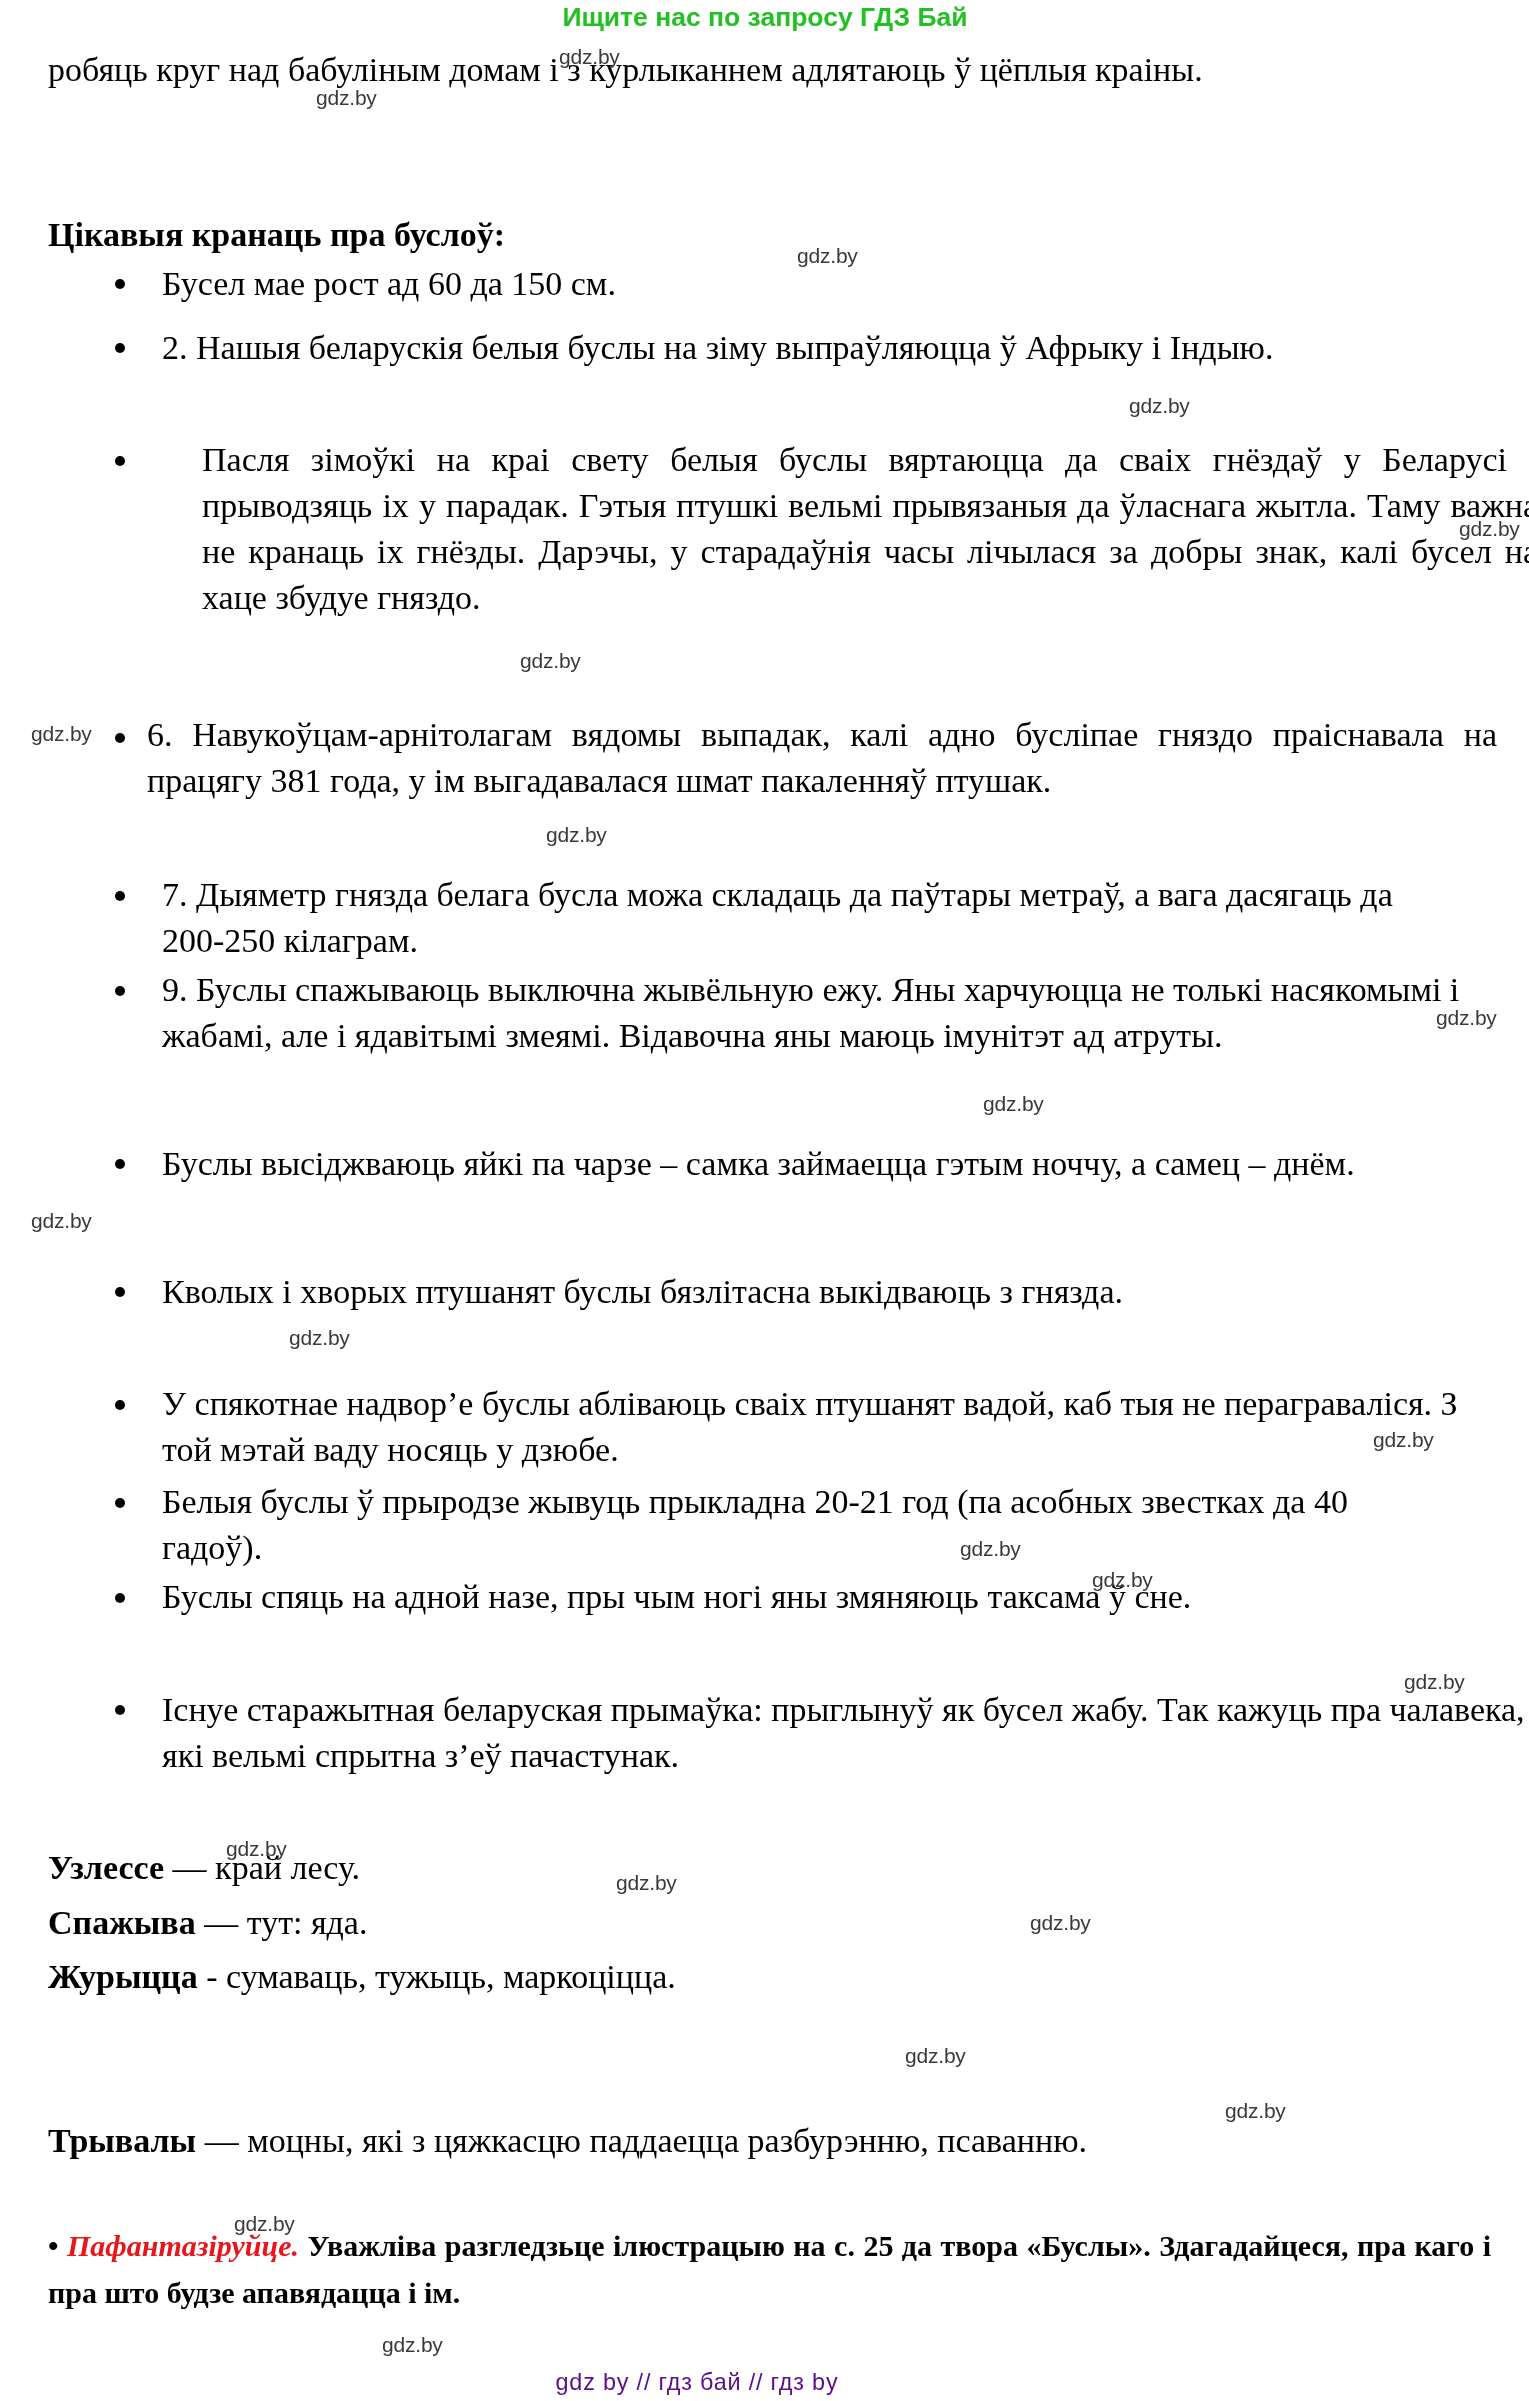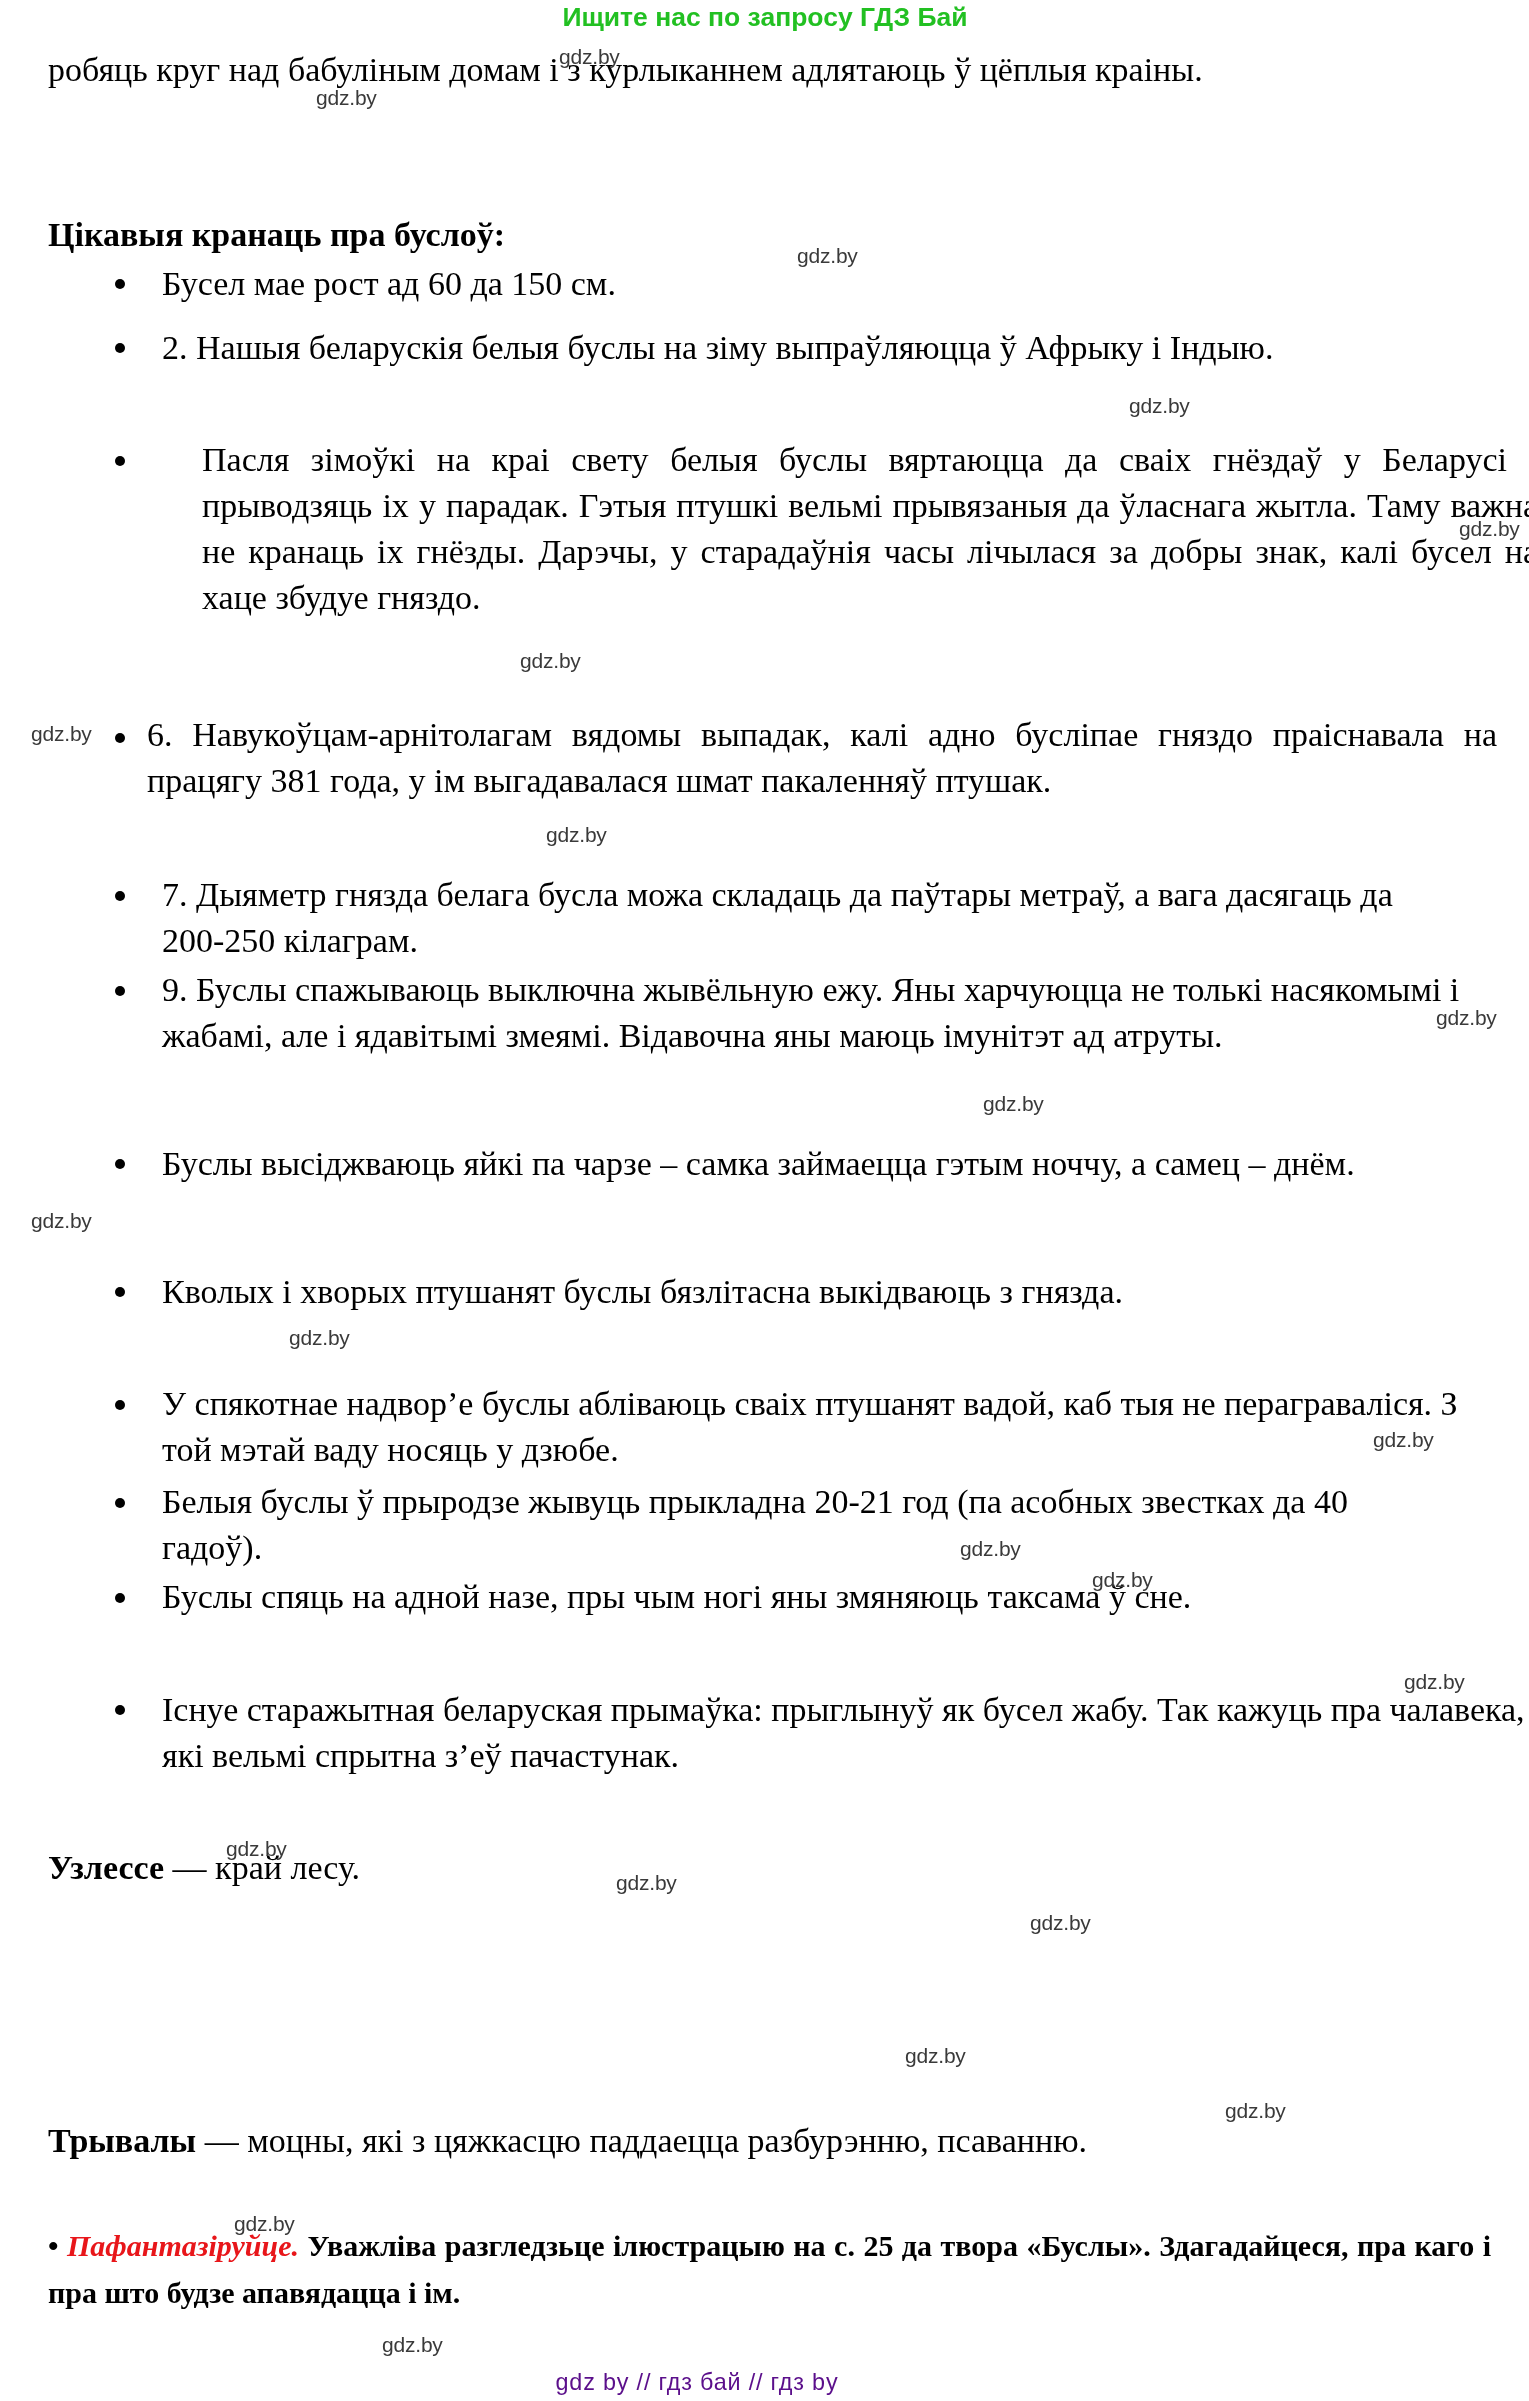--- a/index.html
+++ b/index.html
@@ -193,21 +193,31 @@
     <span class="bullet-dot" style="left:115px; top:1705px;"></span>
     <div class="bullet-body noj" style="left:162px; top:1687px; width:1373px;">Існуе старажытная беларуская прымаўка: прыглынуў як бусел жабу. Так кажуць пра чалавека, які вельмі спрытна з’еў пачастунак.</div>
   </div>
 
   <div class="vocab" style="left:48px; top:1845px;">
     <span class="term">Узлессе</span> 
     <span>—</span> 
     <span>край лесу.</span>
   </div>
 
-
+  <div class="vocab" style="left:48px; top:1900px;">
+    <span class="term">Спажыва</span> 
+    <span>—</span> 
+    <span>тут: яда.</span>
+  </div>
+
+  <div class="vocab" style="left:48px; top:1954px;">
+    <span class="term">Журыцца</span> 
+    <span>-</span> 
+    <span>сумаваць, тужыць, маркоціцца.</span>
+  </div>
 
 
 
   <div class="vocab" style="left:48px; top:2118px;">
     <span class="term">Трывалы</span> 
     <span>—</span> 
     <span>моцны, які з цяжкасцю паддаецца разбурэнню, псаванню.</span>
   </div>
 
   <div class="task" style="left:48px; top:2222px; width:1443px;">

